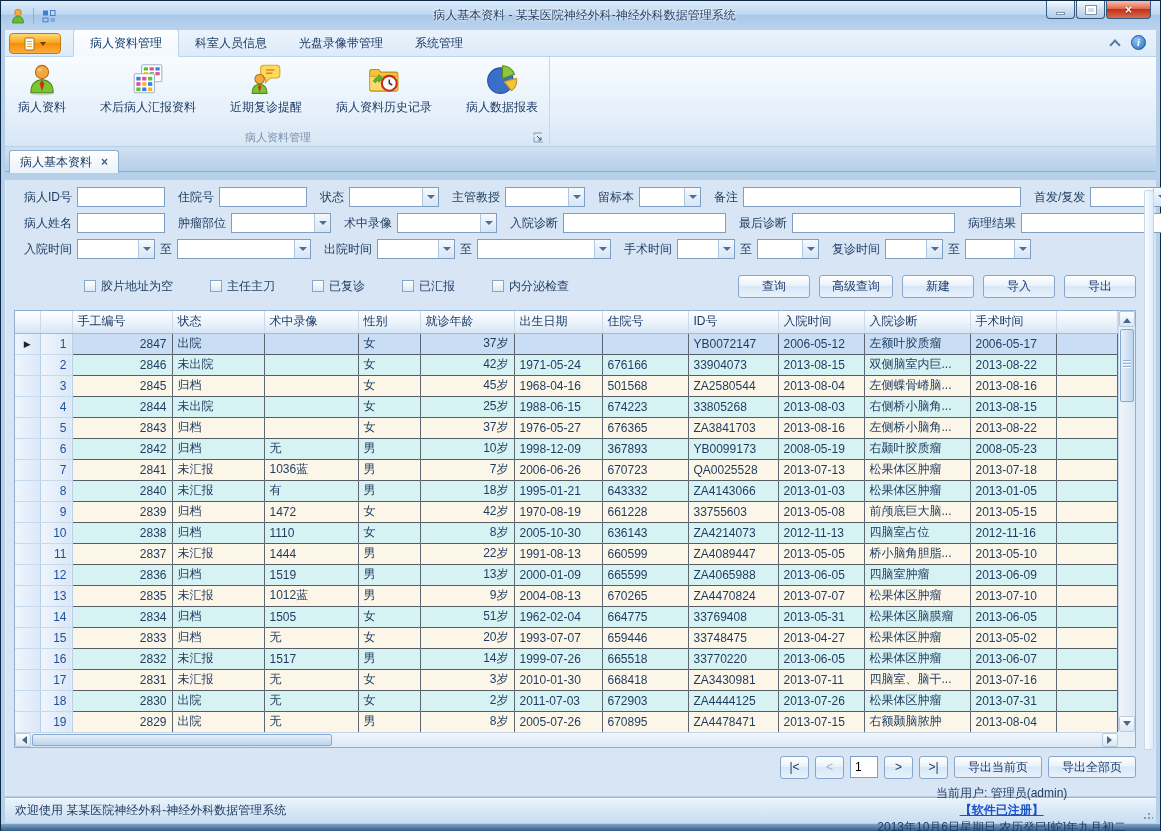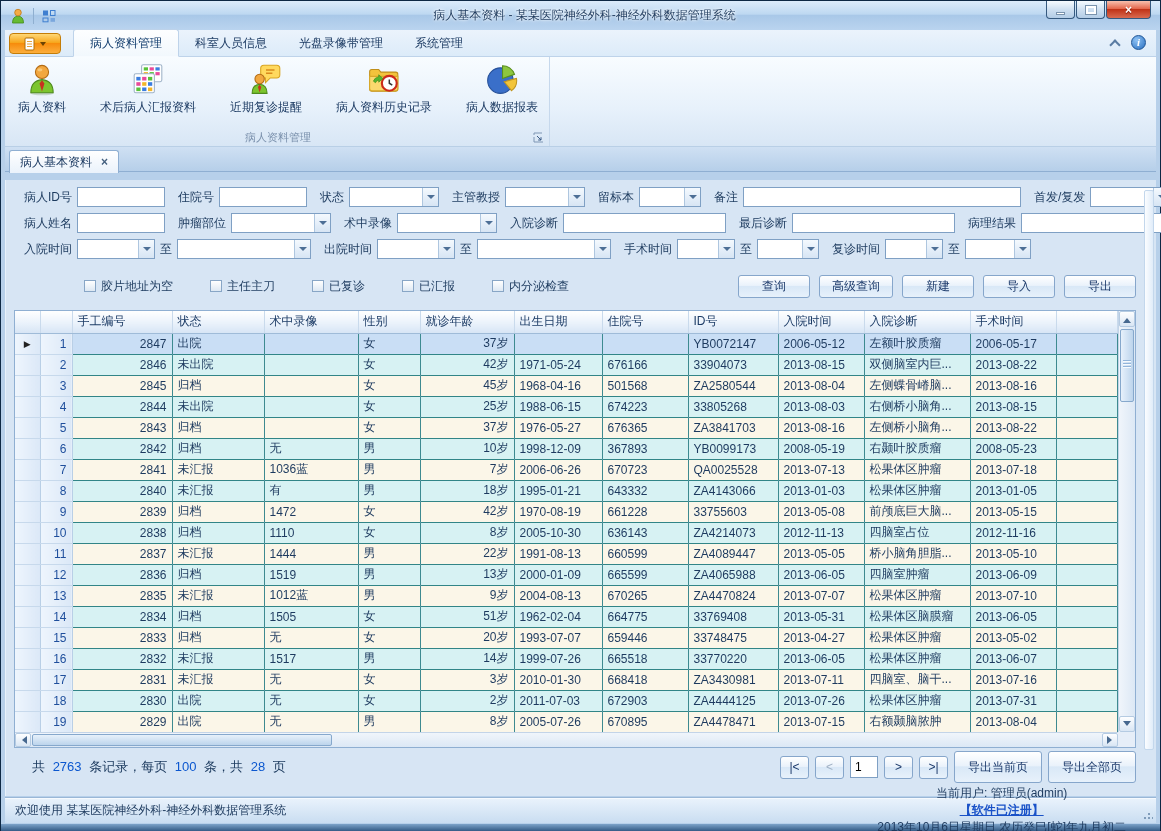--- a/index.html
+++ b/index.html
@@ -89,21 +89,21 @@
   .checks { display:flex; margin-left:70px; }
   .check { display:flex; align-items:center; margin-right:37px; color:#1c3a5e; white-space:nowrap; }
   .cb { width:12px; height:12px; border:1px solid #88a6c6; background:linear-gradient(#ffffff,#dde8f3); margin-right:5px; }
   .actions { margin-left:auto; display:flex; gap:9px; }
   .btn { height:23px; min-width:72px; padding:0 12px; border:1px solid #86a6cb; border-radius:3px;
          background:linear-gradient(#ffffff,#eaf2fb 45%,#d9e8f7 50%,#e7f1fb); color:#1c3a6b;
          font-size:12px; font-family:inherit; white-space:nowrap; }
 
   
   .grid-wrap { position:relative; margin:11px 20px 0 8px; height:438px;
-               border:1px solid #8fafd2; background:#0f766e; overflow:hidden; }
+               border:1px solid #8fafd2; background:#404040; overflow:hidden; }
   table { table-layout:fixed; width:calc(100% - 17px); border-collapse:collapse; }
   th,td { white-space:nowrap; overflow:hidden; padding:0 5px; font-size:12px; font-weight:normal; }
   th { height:22px; text-align:left; color:#1d3c66;
        background:linear-gradient(#ffffff,#eaf2fb 55%,#d7e5f5);
        border-right:1px solid #c9daec; border-bottom:1px solid #9fbbd8; }
   td { height:21px; color:#1d3a5f; border-right:1px solid rgba(150,178,210,.35);
        border-bottom:1px solid rgba(150,178,210,.25); }
   td.ind,td.rn { background:linear-gradient(90deg,#eef5fd,#dbe8f7); color:#1e4e9c;
                  border-right:1px solid #b9cfe6; border-bottom:1px solid #c7d9ec; }
   td.rn { text-align:right; }
@@ -136,21 +136,21 @@
   
   .page-footer { display:flex; align-items:center; height:26px; margin:6px 20px 0 26px;
                  font-size:13px; color:#1c3a5e; }
   .summary span { white-space:pre; }
   .num { color:#0b57cf; margin:0 4px; }
   .pager { margin-left:auto; display:flex; align-items:center; gap:6px; }
   .pbtn { width:29px; height:23px; border:1px solid #86a6cb; border-radius:3px; color:#1c3a6b;
           background:linear-gradient(#ffffff,#eaf2fb 45%,#d9e8f7 50%,#e7f1fb); font-size:12px; font-family:inherit; }
   .pbtn.disabled { color:#9fb0c4; }
   .page-input { width:28px; height:22px; border:1px solid #7fa0c4; padding:0 4px; font-size:12px; }
-  .export { min-width:88px; height:32px; }
+  .export { min-width:88px; height:22px; }
 
   
   .statusbar { position:relative; display:flex; align-items:center; height:26px; margin:1px 4px 0;
                padding:0 10px; color:#1d3a5e; border-top:1px solid #9ab7d6;
                background:linear-gradient(#eaf3fc,#c9ddf1); box-shadow:inset 0 1px 0 #f6fafe; white-space:nowrap; }
   .status-right { margin-left:auto; display:flex; align-items:center; margin-right:20px;flex-direction:column; }
   .status-right > * { margin-left:16px; }
   .reg-link { color:#1a52c8; text-decoration:underline; font-weight:bold; }
   .grip { position:absolute; right:3px; bottom:3px; width:10px; height:10px;
           background:radial-gradient(circle at 2px 8px,#7f9cba 1px,transparent 1.4px),
@@ -840,23 +840,20 @@
           </div>
         <div class="hthumb"></div>
         <div class="sbtn right">
             <i class="tri-right"></i>
           </div>
       </div>
       <div class="corner"></div>
     </div>
 
     <div class="page-footer">
-      <div class="summary">
-        <span>共 </span><span class="num">2763</span><span> 条记录，每页 </span><span class="num">100</span><span> 条，共 </span><span class="num">28</span><span> 页</span>
-      </div>
       <div class="pager">
         <button class="pbtn">|&lt;</button>
         <button class="pbtn disabled">&lt;</button>
         <input class="page-input" value="1" style="">
         <button class="pbtn">&gt;</button>
         <button class="pbtn">&gt;|</button>
         <button class="btn export">导出当前页</button>
         <button class="btn export">导出全部页</button>
       </div>
     </div>

